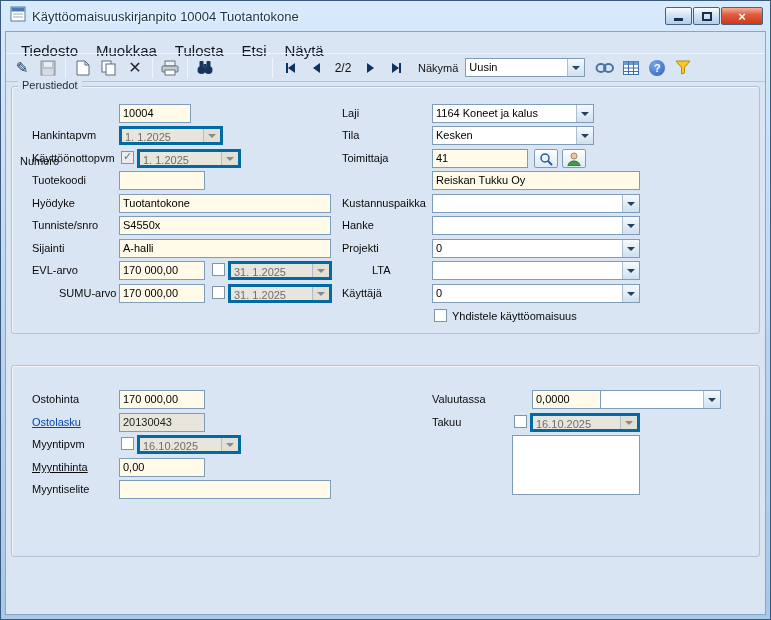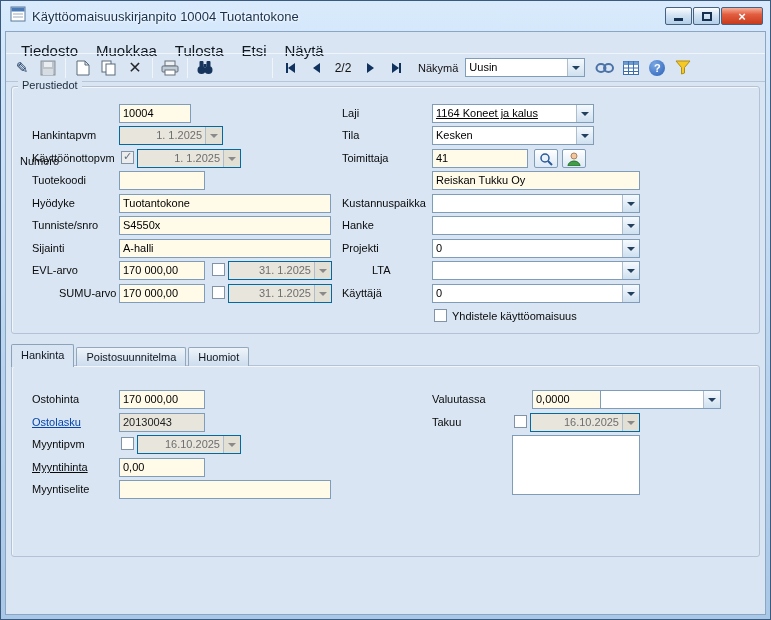--- a/index.html
+++ b/index.html
@@ -43,22 +43,22 @@
   .tool-lbl { font-size:11px; margin:0 5px 0 8px; color:#111; }
   .help-ic { width:16px; height:16px; border-radius:50%; color:#fff; font-weight:bold; font-size:11px;
              background:radial-gradient(circle at 35% 30%,#7aa8e4,#2a5fb8);
              display:flex; align-items:center; justify-content:center; }
 
   .lbl { position:absolute; font-size:11px; color:#0a0a0a; height:18px; line-height:18px; white-space:nowrap; }
   .fld { position:absolute; height:19px; border:1px solid #7f9db9; background:#fffbe8;
          font-size:11px; line-height:17px; padding:0 3px; white-space:nowrap; overflow:hidden; color:#000; }
   .fld.dis-dark { background:#e8e5dc; color:#222; }
 
-  .dc { position:absolute; height:19px; border:1px solid #0369a1; background:#fffbe8;
-        display:flex; font-size:11px;text-align:right; }
+  .dc { position:absolute; height:19px; border:3px solid #0369a1; background:#fffbe8;
+        display:flex; font-size:11px; }
   .dc .t { flex:1; line-height:17px; padding:0 3px; white-space:nowrap; overflow:hidden; }
   .dc .b { width:17px; border-left:1px solid #aebdcb; display:flex; align-items:center;
            justify-content:center; background:linear-gradient(#f4f8fb,#cfdfef); }
   .dc.dis { background:#e8e5dc; color:#6e6e6e; }
   .dc.dis .b { background:#e2dfd5; }
   .arr { width:0; height:0; border-left:4px solid transparent; border-right:4px solid transparent;
          border-top:4px solid #23415f; }
   .dc.dis .arr { border-top-color:#8a8a8a; }
 
   .combo { position:absolute; height:19px; border:1px solid #7f9db9; background:#fff;
@@ -271,21 +271,21 @@
     <div class="fld" style="left:113px; top:252px; width:86px;">170 000,00</div>
     <div class="cb" style="left:206px; top:254px;"></div>
     <div class="dc dis" style="left:222px; top:252px; width:104px;">
       <span class="t">31. 1.2025</span>
       <span class="b">
           <span class="arr"></span>
         </span>
     </div>
 
     <span class="lbl" style="left:336px; top:72px;">Laji</span>
-    <div class="combo" style="left:426px; top:72px; width:162px;text-decoration:underline;">
+    <div class="combo" style="left:426px; top:72px; width:162px;">
       <span class="t">1164 Koneet ja kalus</span>
       <span class="b">
           <span class="arr"></span>
         </span>
     </div>
 
     <span class="lbl" style="left:336px; top:94px;">Tila</span>
     <div class="combo" style="left:426px; top:94px; width:162px;">
       <span class="t">Kesken</span>
       <span class="b">
@@ -346,25 +346,20 @@
     <div class="combo" style="left:426px; top:252px; width:208px;">
       <span class="t">0</span>
       <span class="b">
           <span class="arr"></span>
         </span>
     </div>
 
     <div class="cb" style="left:428px; top:277px;"></div>
     <span class="lbl" style="left:446px; top:275px;">Yhdistele käyttöomaisuus</span>
 
-    <div class="tabs">
-      <div class="tab active">Hankinta</div>
-      <div class="tab">Poistosuunnitelma</div>
-      <div class="tab">Huomiot</div>
-    </div>
 
     <div class="gb" style="left:5px; top:333px; width:749px; height:192px; z-index:1;"></div>
 
     <span class="lbl" style="left:26px; top:358px;">Ostohinta</span>
     <div class="fld" style="left:113px; top:358px; width:86px;">170 000,00</div>
 
     <span class="lbl link" style="left:26px; top:381px;">Ostolasku</span>
     <div class="fld dis-dark" style="left:113px; top:381px; width:86px;">20130043</div>
 
     <span class="lbl" style="left:26px; top:403px;">Myyntipvm</span>

